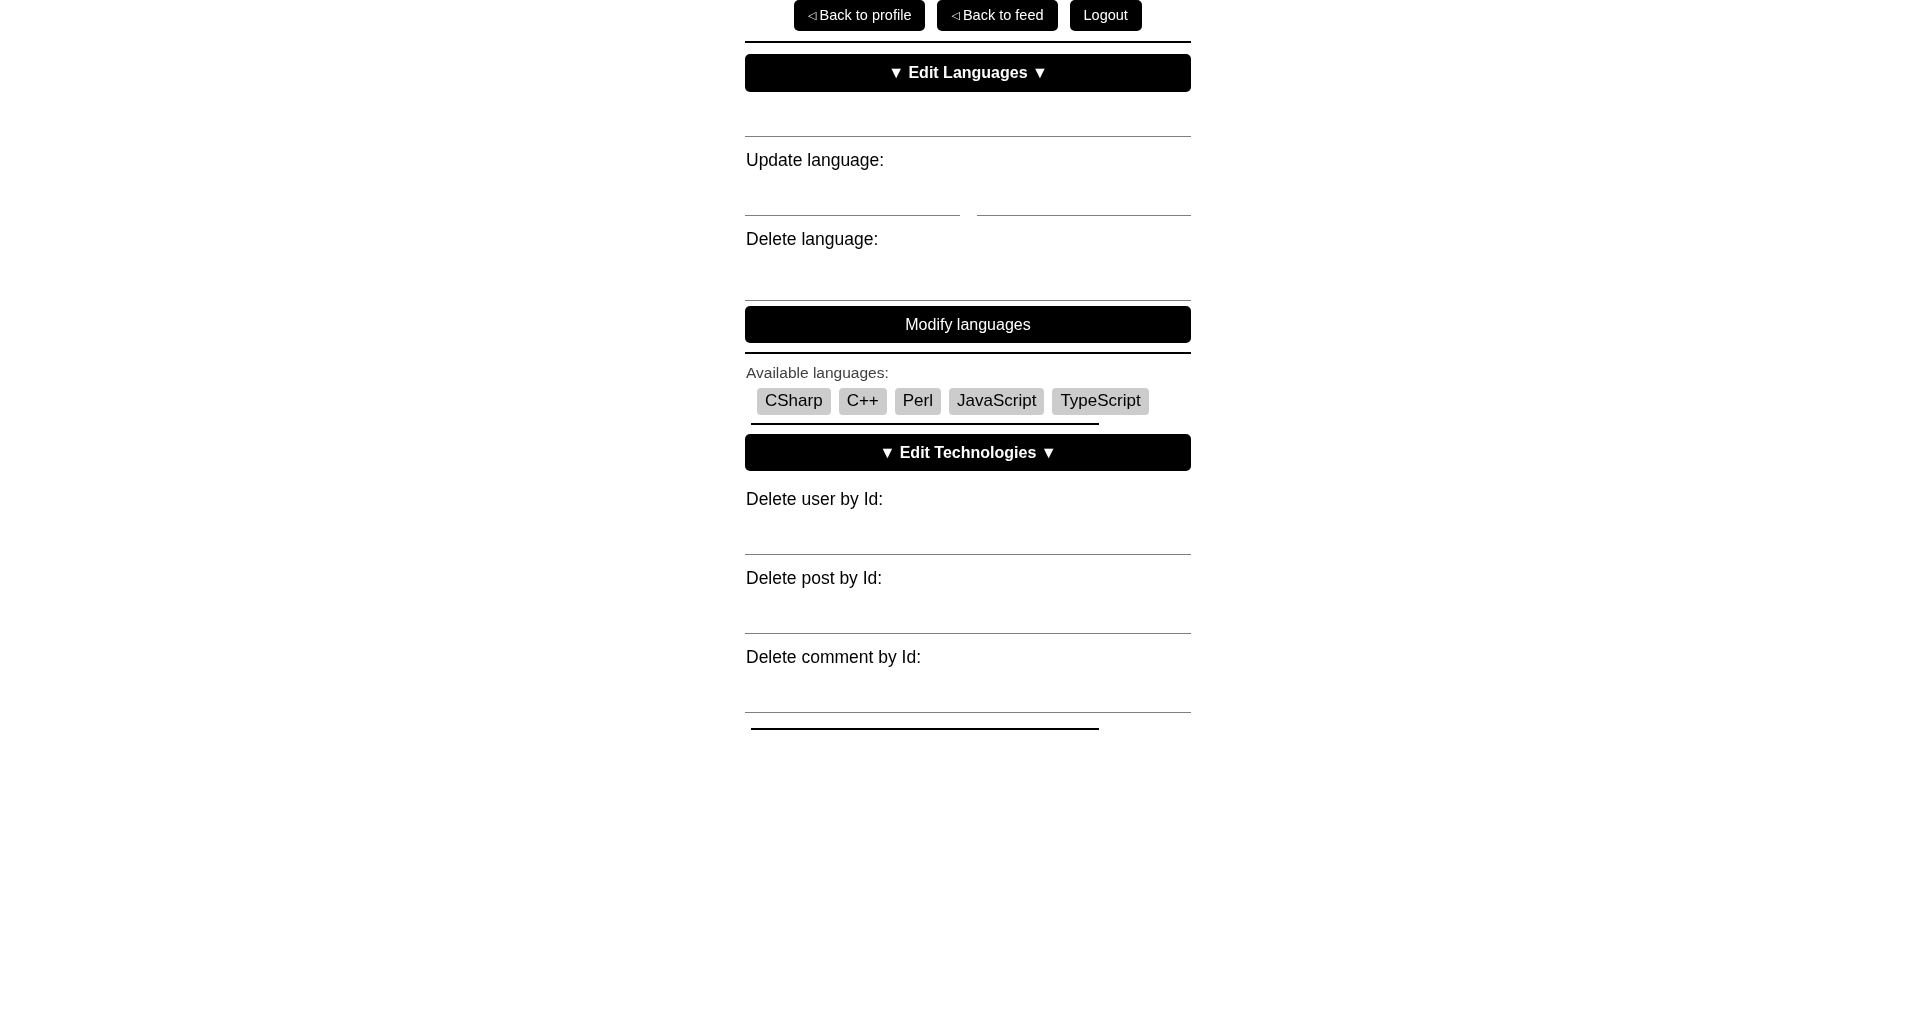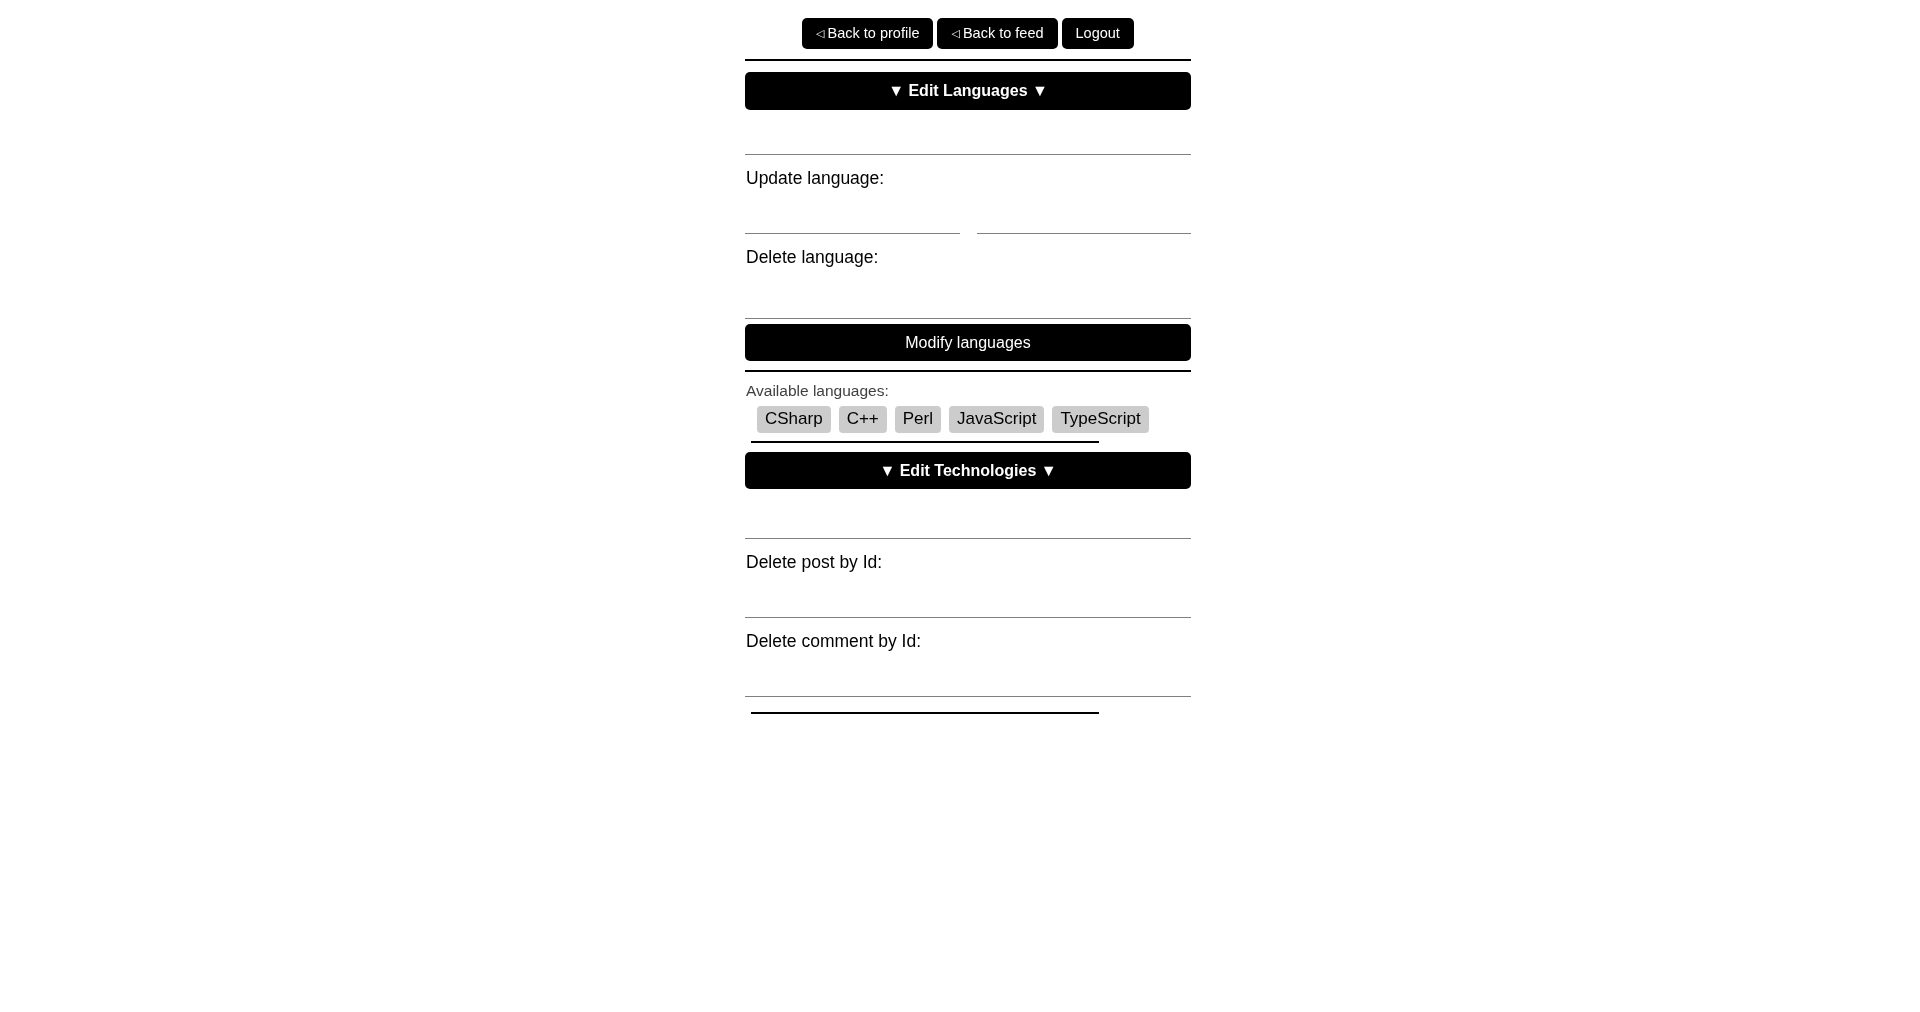--- a/index.html
+++ b/index.html
@@ -21,23 +21,23 @@
   
   .col {
     position: absolute;
     left: 745px;
     top: 0;
     width: 446px;
   }
 
   .topbar {
     display: flex;
-    gap: 4px;
+    gap: 12px;
     justify-content: center;
-    padding-top: 18px;
+    padding-top: 0;
   }
   .btn-dark {
     background: #000000;
     color: #ffffff;
     border: none;
     border-radius: 5px;
     font-family: "Liberation Sans", sans-serif;
     font-size: 14.5px;
     padding: 7px 14px;
     cursor: pointer;
@@ -182,20 +182,21 @@
       <button class="chip">C++</button>
       <button class="chip">Perl</button>
       <button class="chip">JavaScript</button>
       <button class="chip">TypeScript</button>
     </div>
     <hr class="rule-chips">
 
     <button class="btn-dark wide">▼ Edit Technologies ▼</button>
     <div style="height:5px"></div>
 
+    <div class="field-label">Delete user by Id:</div>
     <input class="input-line" type="text" value="" style="">
 
     <div class="field-label">Delete post by Id:</div>
     <input class="input-line" type="text" value="" style="">
 
     <div class="field-label">Delete comment by Id:</div>
     <input class="input-line" type="text" value="" style="">
 
     <div class="stack-gap"></div>
     <hr class="bottom-rule">

